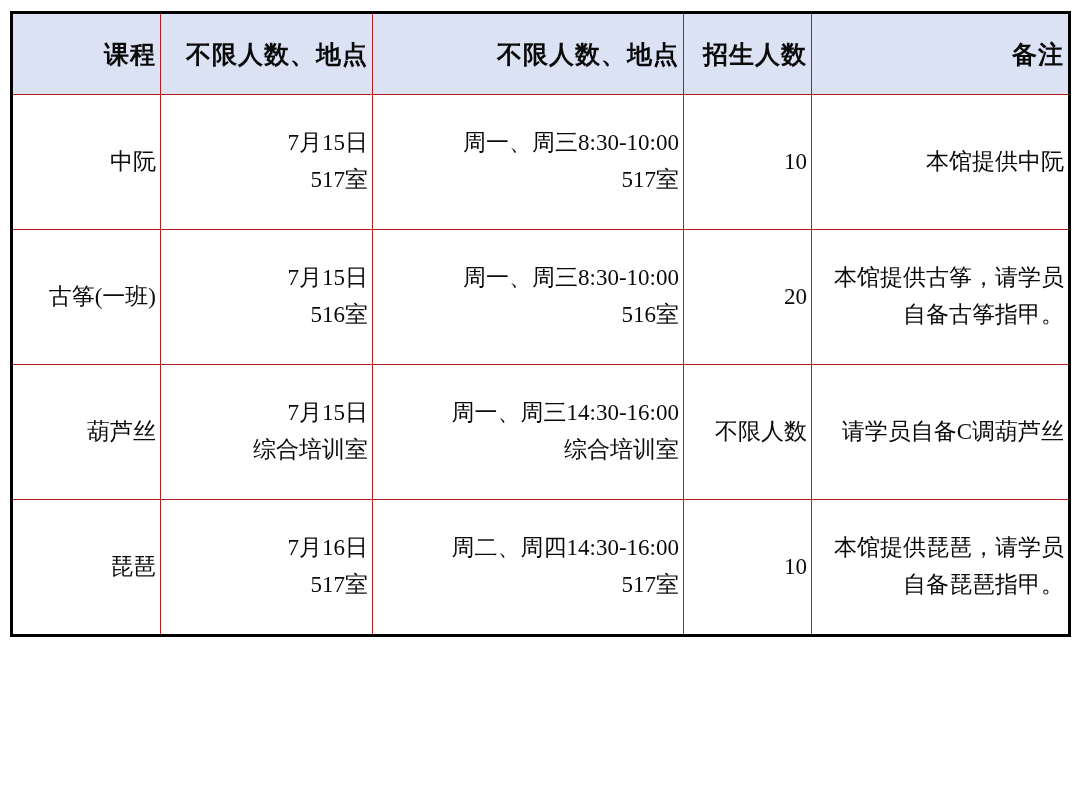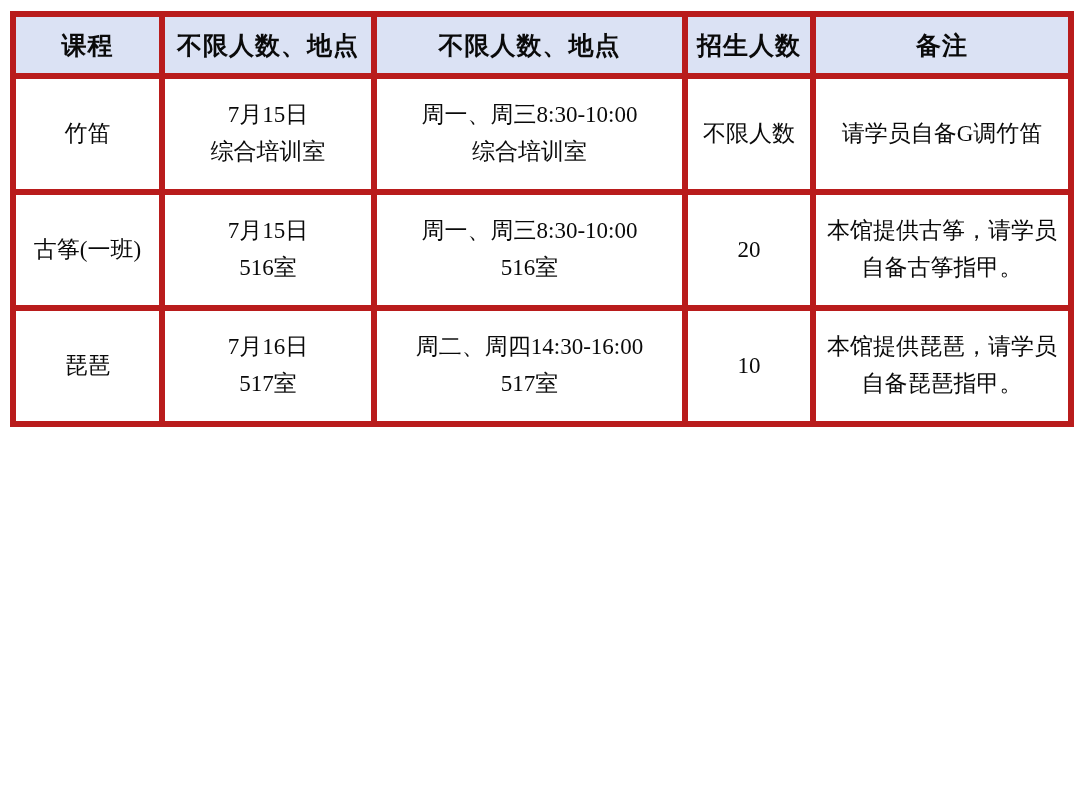--- a/index.html
+++ b/index.html
@@ -22,24 +22,24 @@
     position: absolute;
     left: 10px;
     top: 11px;
     width: 1058px;
     border-collapse: collapse;
     table-layout: fixed;
     border: 3px solid #000000;
   }
   table.schedule th,
   table.schedule td {
-    border: 6px solid #b91c1c;
+    border: 1px solid #b91c1c;
     vertical-align: middle;
-    text-align: center;
-    padding: 4px 4px;
+    text-align: right;
+    padding: 16px 4px;
     overflow: hidden;
   }
   table.schedule th {
     background: #dbe2f4;
     font-size: 25px;
     font-weight: bold;
     height: 48px;
     letter-spacing: 1px;
   }
   table.schedule td {
@@ -76,44 +76,57 @@
       <tr>
         <th>课程</th>
         <th>不限人数、地点</th>
         <th>不限人数、地点</th>
         <th>招生人数</th>
         <th>备注</th>
       </tr>
     </thead>
     <tbody>
       <tr>
-        <td>竹笛</td>
+        <td>中阮</td>
         <td>
           <span class="line">7月15日</span>
-          <span class="line">综合培训室</span>
+          <span class="line">517室</span>
         </td>
         <td>
           <span class="line">周一、周三8:30-10:00</span>
-          <span class="line">综合培训室</span>
+          <span class="line">517室</span>
         </td>
-        <td>不限人数</td>
-        <td class="note">请学员自备G调竹笛</td>
+        <td>10</td>
+        <td class="note">本馆提供中阮</td>
       </tr>
       <tr>
         <td>古筝(一班)</td>
         <td>
           <span class="line">7月15日</span>
           <span class="line">516室</span>
         </td>
         <td>
           <span class="line">周一、周三8:30-10:00</span>
           <span class="line">516室</span>
         </td>
         <td>20</td>
         <td class="note">本馆提供古筝，请学员自备古筝指甲。</td>
+      </tr>
+      <tr>
+        <td>葫芦丝</td>
+        <td>
+          <span class="line">7月15日</span>
+          <span class="line">综合培训室</span>
+        </td>
+        <td>
+          <span class="line">周一、周三14:30-16:00</span>
+          <span class="line">综合培训室</span>
+        </td>
+        <td>不限人数</td>
+        <td class="note">请学员自备C调葫芦丝</td>
       </tr>
       <tr>
         <td>琵琶</td>
         <td>
           <span class="line">7月16日</span>
           <span class="line">517室</span>
         </td>
         <td>
           <span class="line">周二、周四14:30-16:00</span>
           <span class="line">517室</span>

